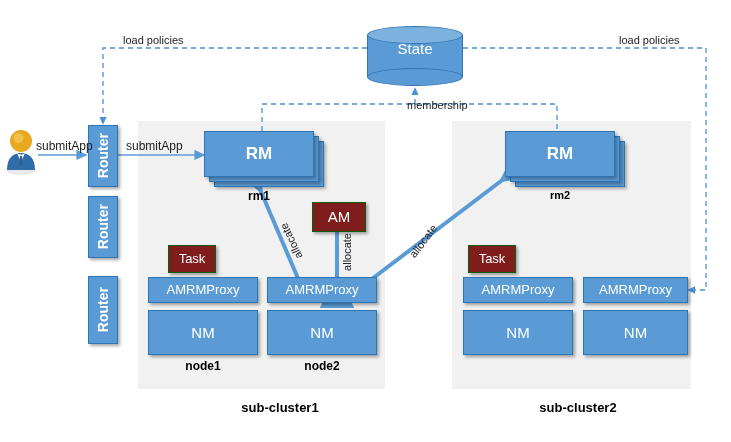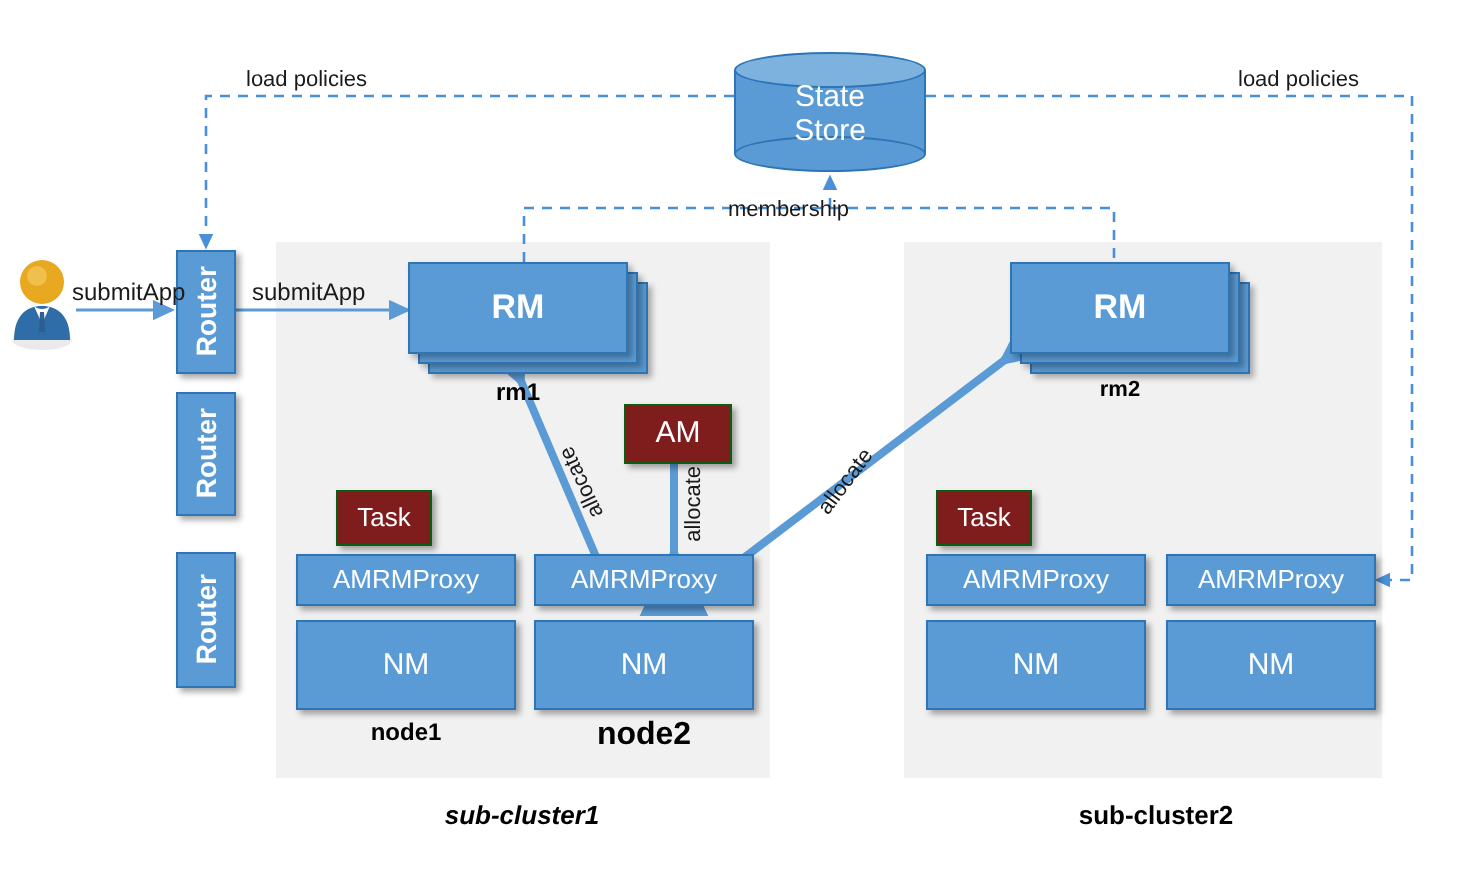--- a/index.html
+++ b/index.html
@@ -157,21 +157,20 @@
   <div class="box blue" style="left:88px;top:276px;width:30px;height:68px;font-size:14px;font-weight:bold;">
     <span class="vert-text">Router</span>
   </div>
 
   <div class="cyl" style="left:367px;top:26px;width:96px;height:60px;">
     <div class="body"></div>
     <div class="bot"></div>
     <div class="top"></div>
     <div class="txt" style="font-size:15px;">
       <div>State</div>
-      <div>Store</div>
     </div>
   </div>
 
   <div class="stack" style="left:204px;top:131px;width:120px;height:56px;">
     <div class="layer" style="left:10px;top:10px;width:110px;height:46px;"></div>
     <div class="layer" style="left:5px;top:5px;width:110px;height:46px;"></div>
     <div class="layer front" style="left:0;top:0;width:110px;height:46px;font-size:17px;">
       <span>RM</span>
     </div>
   </div>
@@ -192,23 +191,23 @@
     <span>NM</span>
   </div>
   <div class="caption" style="left:148px;top:359px;width:110px;font-size:12px;">node1</div>
 
   <div class="box blue" style="left:267px;top:277px;width:110px;height:26px;font-size:13px;">
     <span>AMRMProxy</span>
   </div>
   <div class="box blue" style="left:267px;top:310px;width:110px;height:45px;font-size:15px;">
     <span>NM</span>
   </div>
-  <div class="caption" style="left:267px;top:359px;width:110px;font-size:16px;">node2</div>
-
-  <div class="caption" style="left:151px;top:400px;width:220px;font-size:13px;font-style:italic;">sub-cluster1</div>
+  <div class="caption" style="left:267px;top:359px;width:110px;font-size:12px;">node2</div>
+
+  <div class="caption" style="left:170px;top:400px;width:220px;font-size:13px;">sub-cluster1</div>
 
   <div class="stack" style="left:505px;top:131px;width:120px;height:56px;">
     <div class="layer" style="left:10px;top:10px;width:110px;height:46px;"></div>
     <div class="layer" style="left:5px;top:5px;width:110px;height:46px;"></div>
     <div class="layer front" style="left:0;top:0;width:110px;height:46px;font-size:17px;">
       <span>RM</span>
     </div>
   </div>
   <div class="caption" style="left:505px;top:189px;width:110px;font-size:11px;">rm2</div>
 
@@ -229,19 +228,19 @@
   <div class="box blue" style="left:583px;top:310px;width:105px;height:45px;font-size:15px;">
     <span>NM</span>
   </div>
 
   <div class="caption" style="left:468px;top:400px;width:220px;font-size:13px;">sub-cluster2</div>
 
   <div class="edge-label" style="left:36px;top:139px;font-size:12px;">submitApp</div>
   <div class="edge-label" style="left:126px;top:139px;font-size:12px;">submitApp</div>
   <div class="edge-label" style="left:123px;top:34px;font-size:11px;">load policies</div>
   <div class="edge-label" style="left:619px;top:34px;font-size:11px;">load policies</div>
-  <div class="edge-label" style="left:364px;top:99px;font-size:11px;">membership</div>
+  <div class="edge-label" style="left:407px;top:99px;font-size:11px;">membership</div>
 
   <div class="vert-label" style="left:285px;top:222px;font-size:11px;transform:rotate(155deg);">allocate</div>
   <div class="vert-label" style="left:341px;top:233px;font-size:11px;">allocate</div>
   <div class="vert-label" style="left:417px;top:222px;font-size:11px;transform:rotate(217deg);">allocate</div>
 
 </div>
 
 </body></html>

